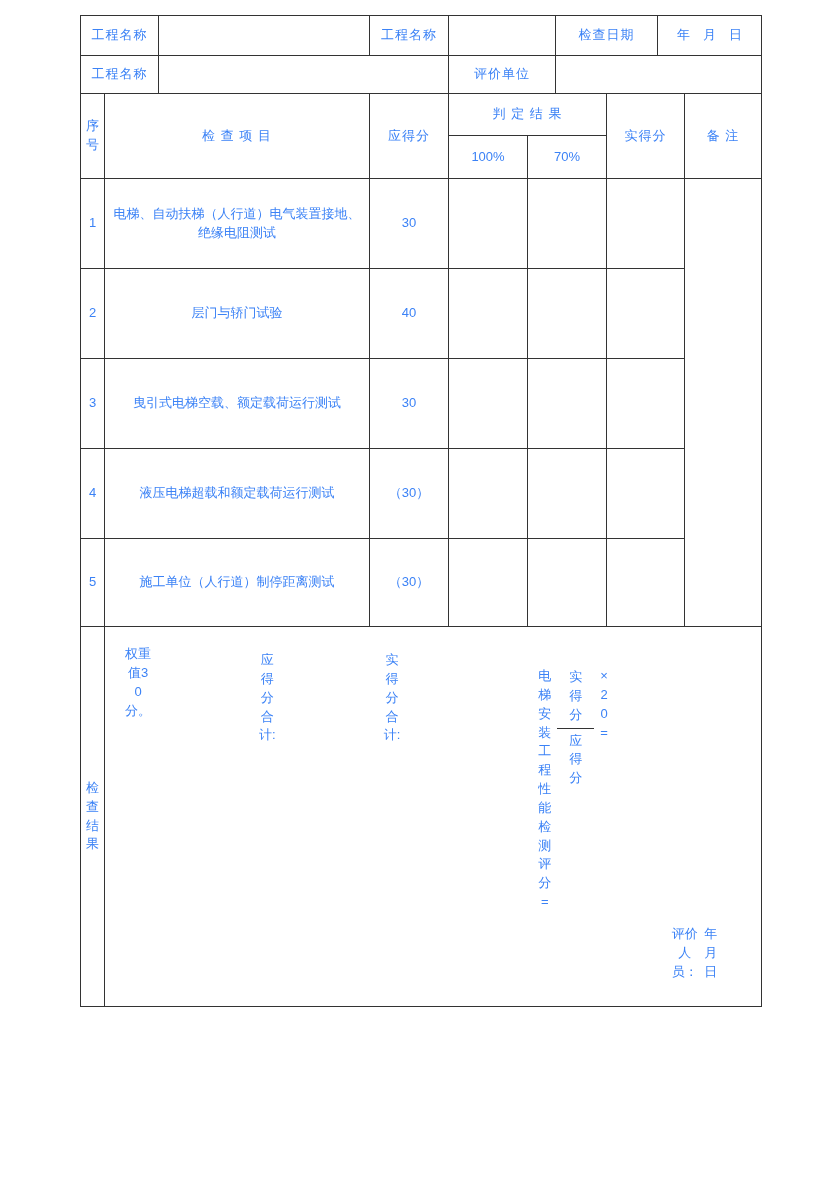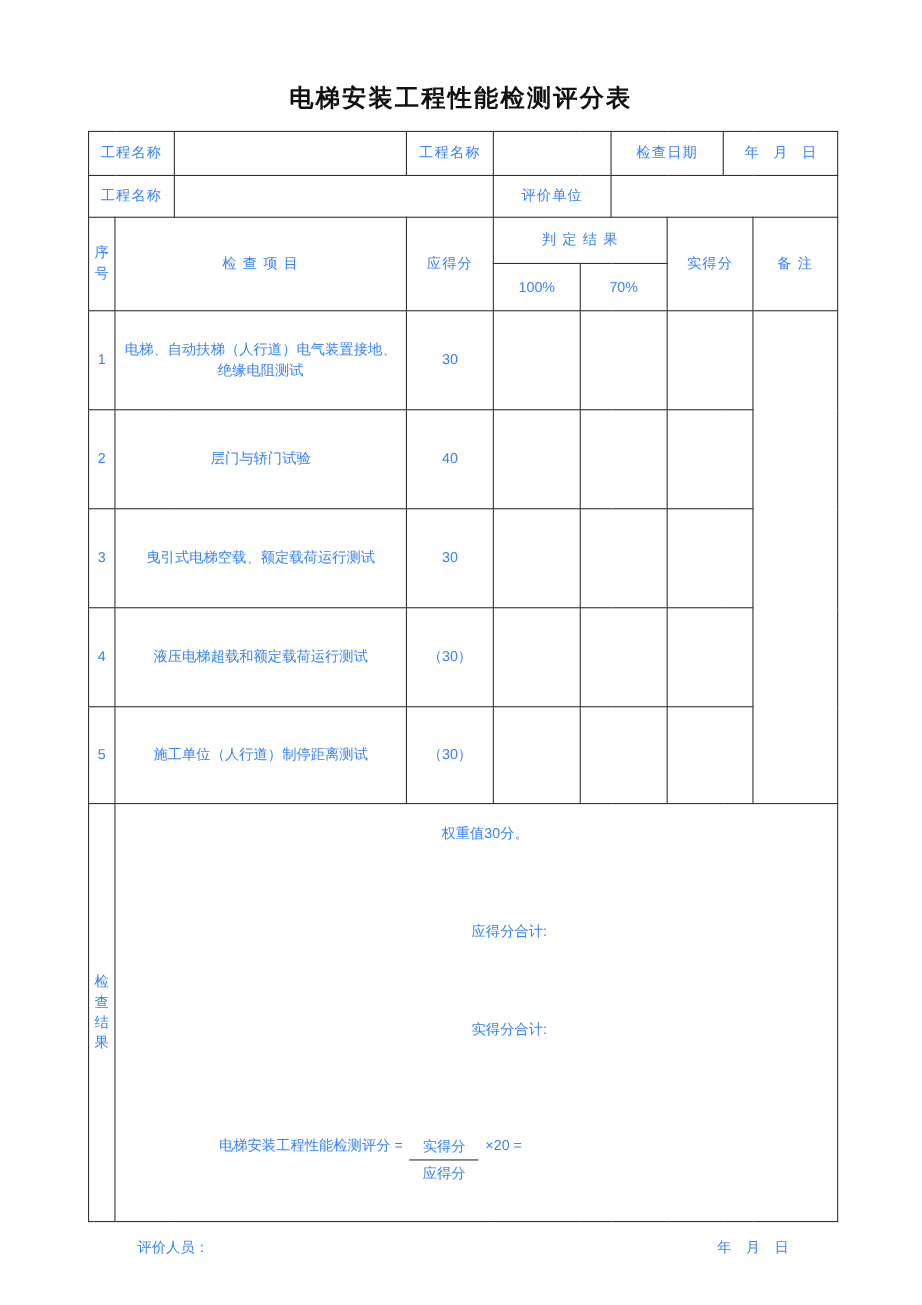--- a/index.html
+++ b/index.html
@@ -21,38 +21,37 @@
     font-size:13px; color:#3b82f6;
     text-align:center; vertical-align:middle;
     padding:2px 4px; word-break:break-all; line-height:1.45;
   }
   td.lbl { letter-spacing:1px; }
   td.blank { background:#fff; }
   td.seq-head { padding:0; line-height:1.3;margin-left:20px; }
   td.score { font-size:12px; letter-spacing:0; }
   td.vert-label { padding:0; line-height:2.9; font-size:13px; letter-spacing:0; }
   td.result-cell { padding:0; text-align:left; vertical-align:top; }
-  .result-inner { display:flex; flex-direction:column; height:375px; box-sizing:border-box;gap:48px; }
+  .result-inner { display:flex; flex-direction:row; height:375px; box-sizing:border-box;gap:48px; }
   .weight-note   { margin:16px 0 0 16px; }
   .total-line    { margin:22px 0 0 60px; }
   .formula-line  { margin:38px 0 0 90px; display:flex; align-items:flex-start; }
   .frac { display:inline-block; text-align:center; vertical-align:middle; margin:0 6px; }
   .frac .num { display:block; border-bottom:1px solid #333; padding:1px 12px 3px; }
   .frac .den { display:block; padding:3px 12px 0; }
   .sign-line {
     margin-top:auto; display:flex; justify-content:space-between; align-items:flex-start;
     padding:0 40px 22px 16px;
   }
 </style>
 </head>
 <body>
 
 <div class="page">
 
-  <h1 class="doc-title">电梯安装工程性能检测评分表</h1>
 
   <table class="form">
     <colgroup>
       <col style="width:24px">
         <col style="width:54px">
         <col style="width:211px">
       <col style="width:79px">
         <col style="width:79px">
         <col style="width:28px">
       <col style="width:51px">

